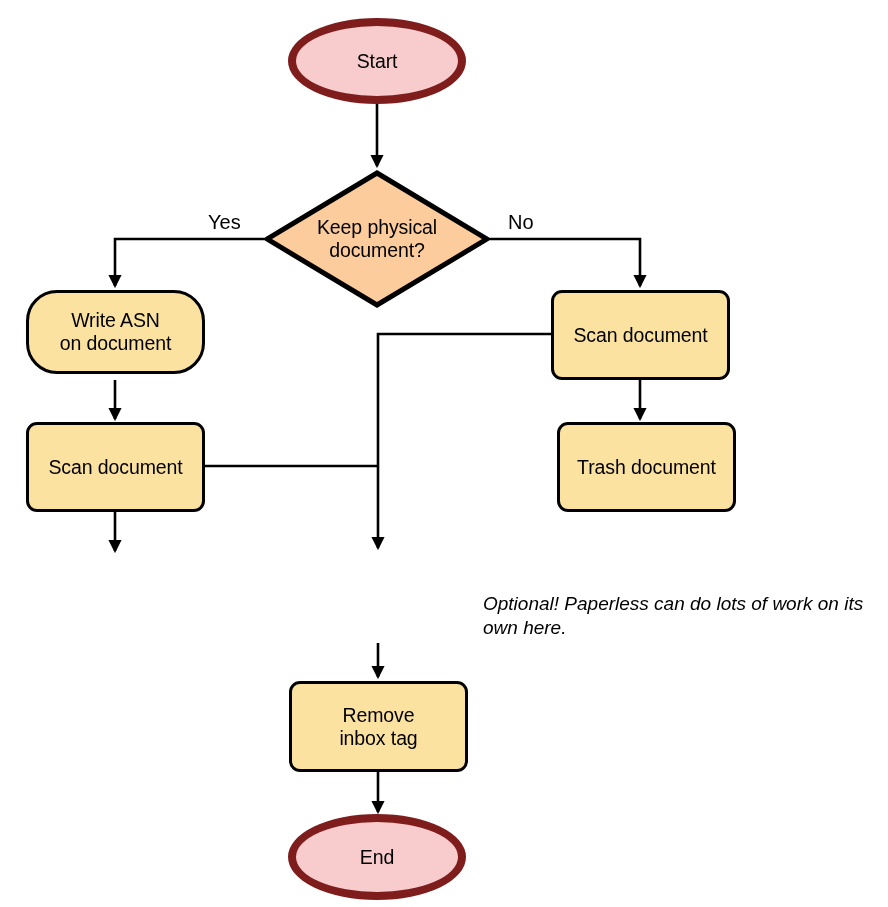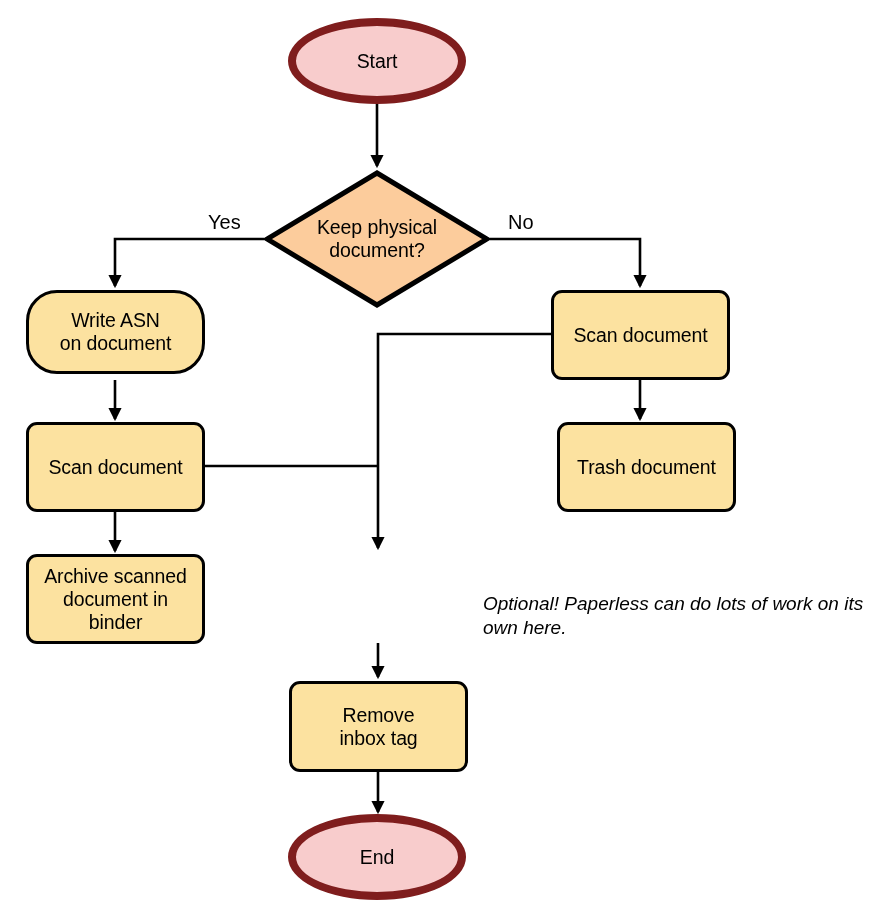--- a/index.html
+++ b/index.html
@@ -137,25 +137,20 @@
 
   <div class="node process" style="left:26px; top:290px; width:179px; height:84px;border-radius:31px;">
     <span>Write ASN
 on document</span>
   </div>
 
   <div class="node process" style="left:26px; top:422px; width:179px; height:90px;">
     <span>Scan document</span>
   </div>
 
-  <div class="node process" style="left:26px; top:554px; width:179px; height:90px;">
-    <span>Archive scanned
-document in
-binder</span>
-  </div>
 
   <div class="node process" style="left:551px; top:290px; width:179px; height:90px;">
     <span>Scan document</span>
   </div>
 
   <div class="node process" style="left:551px; top:422px; width:179px; height:90px;margin-left:6px;">
     <span>Trash document</span>
   </div>
 
 

